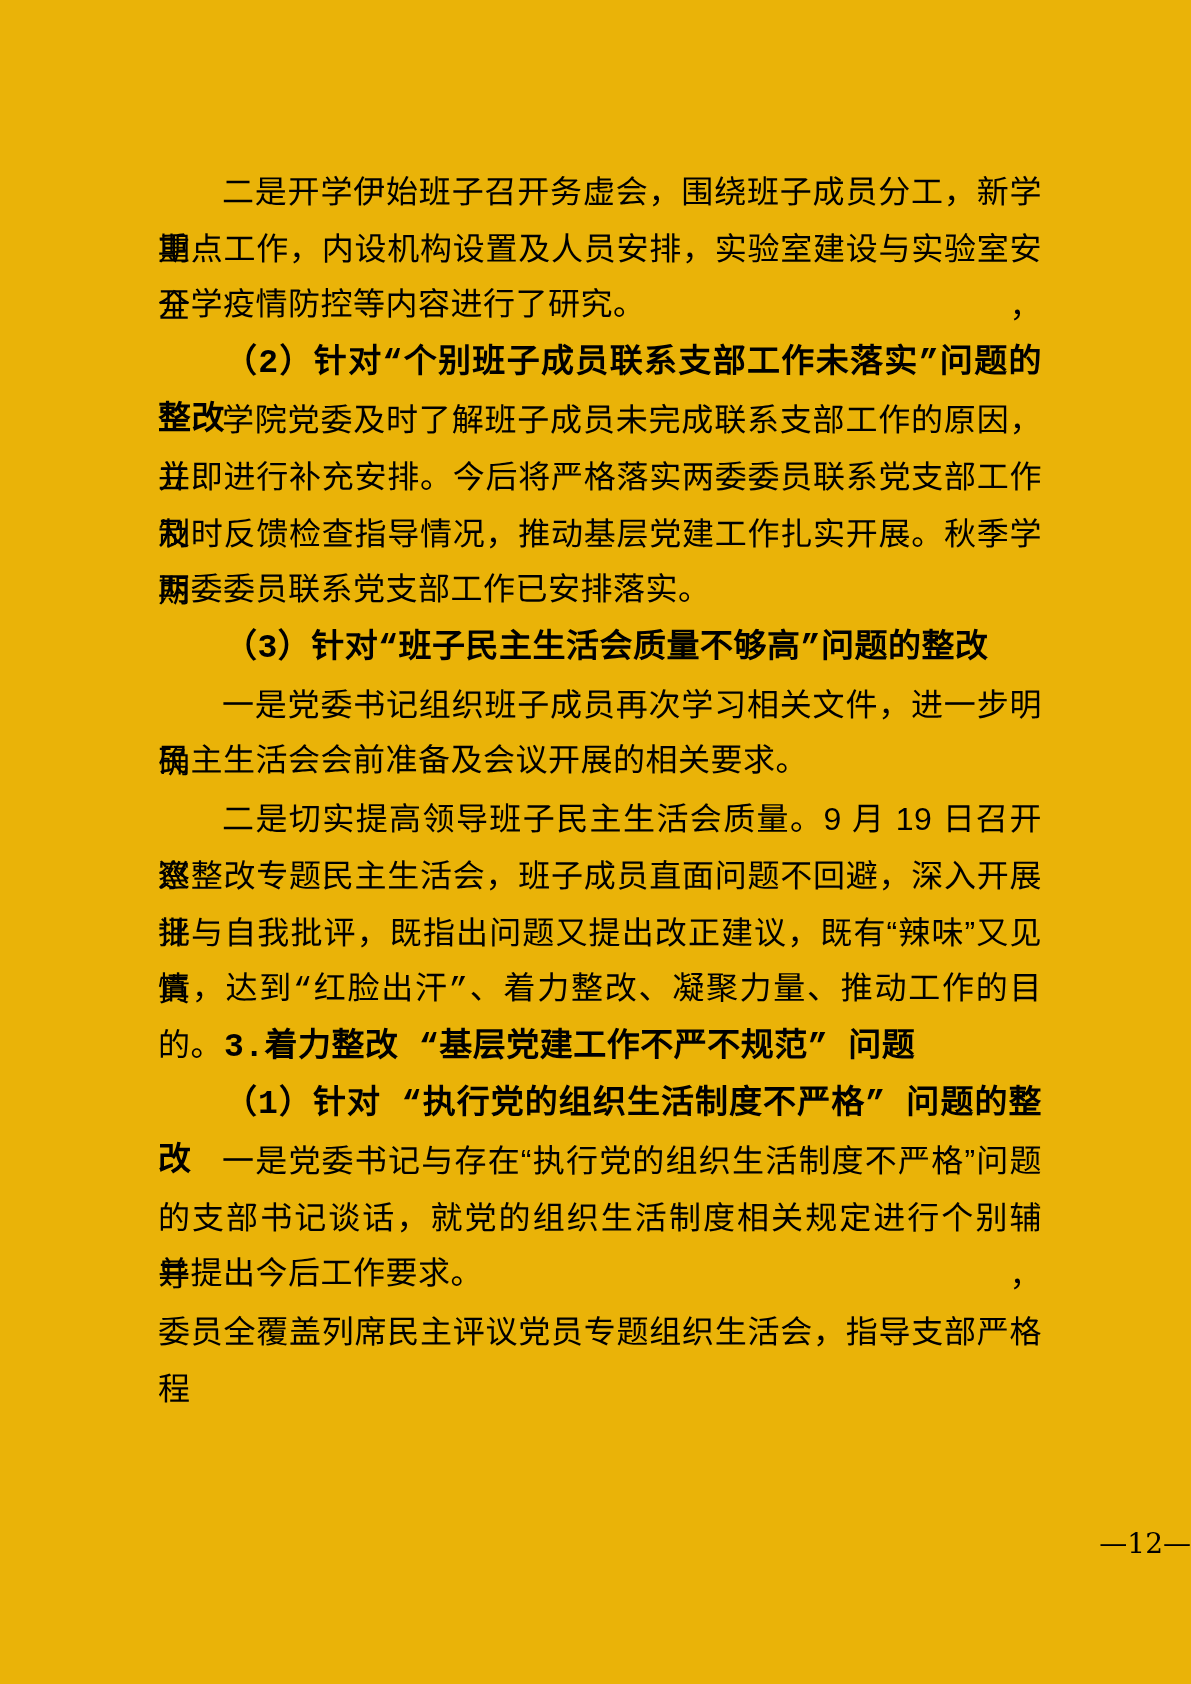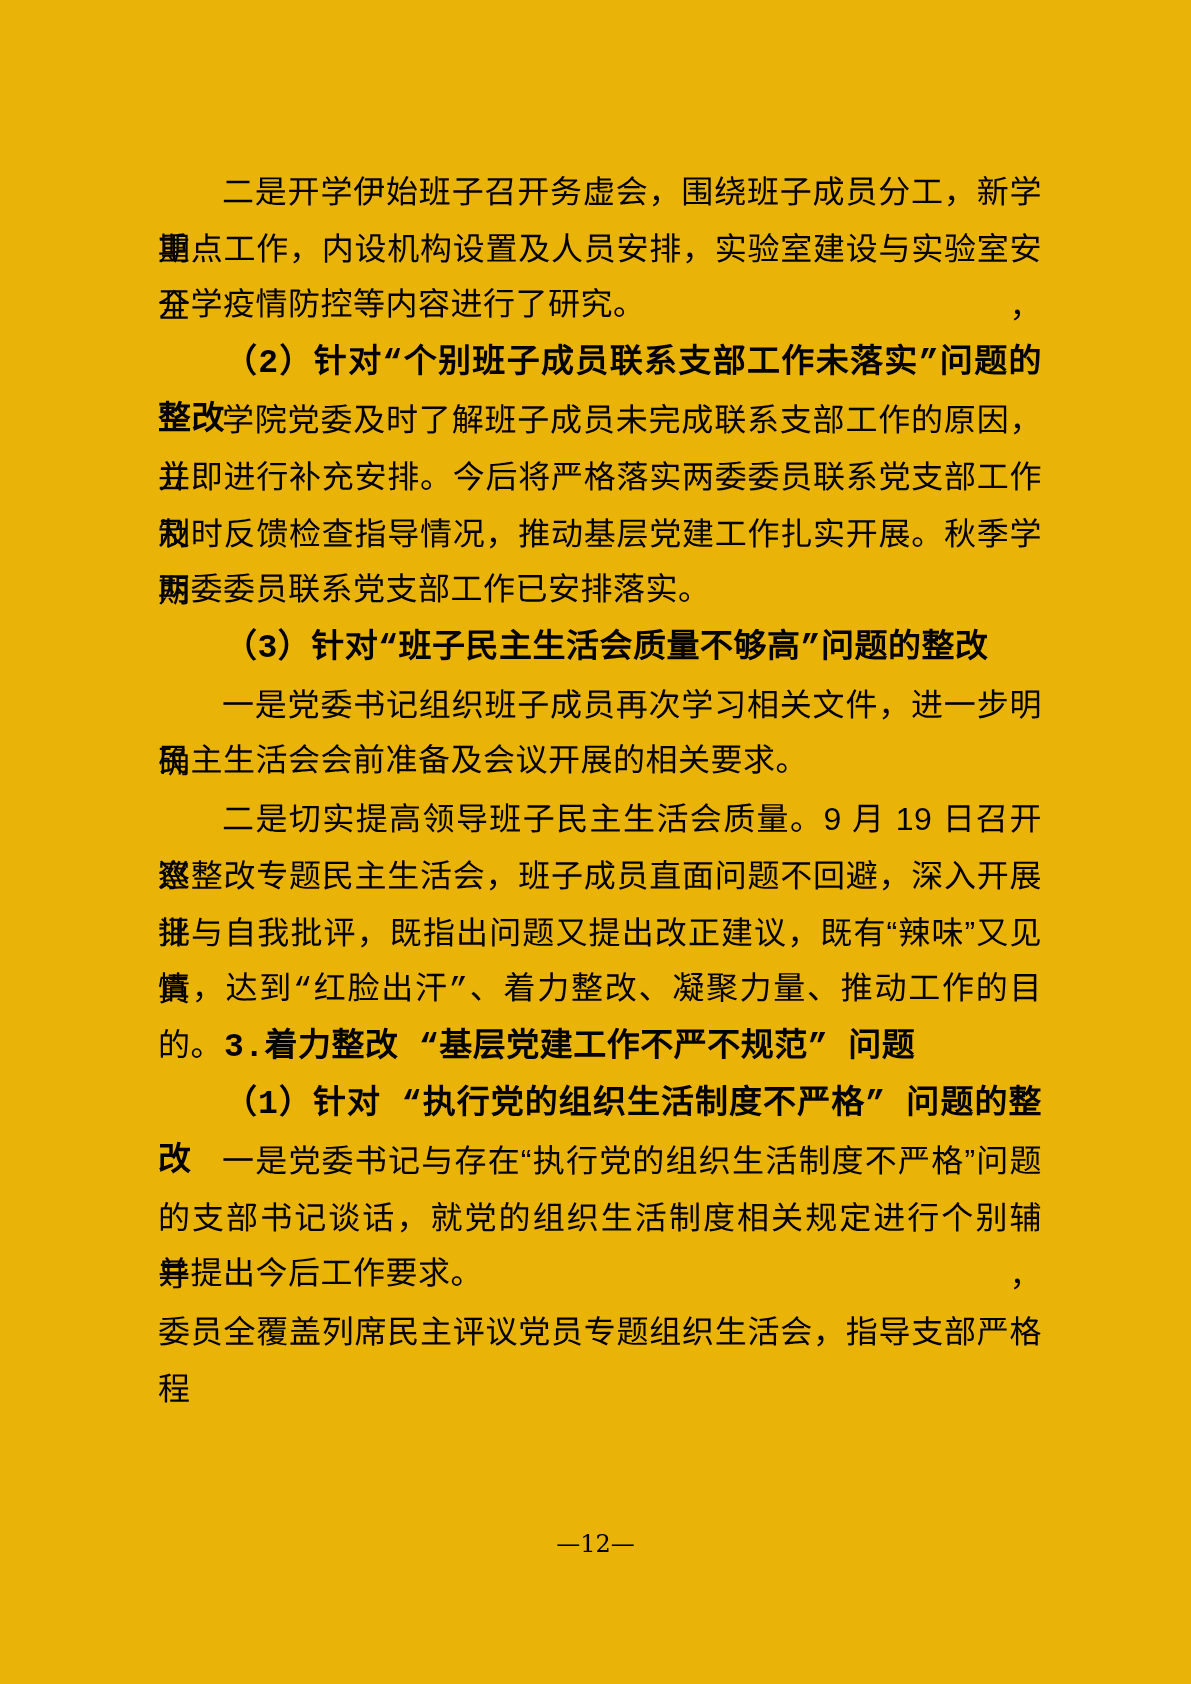--- a/index.html
+++ b/index.html
@@ -42,23 +42,23 @@
   }
   .para.heading .line {
     font-weight: bold;
     font-size: 33px;
   }
   .page-number {
     position: absolute;
     top: 1524px;
     left: 0;
     width: 100%;
-    text-align: center;
+    text-align: right;
     font-family: "DejaVu Serif", "Liberation Serif", serif;
-    font-size: 24px;
+    font-size: 28px;
     line-height: 40px;
   }
 </style>
 </head>
 <body>
 
 <div class="page">
   <main class="text-block">
       <div class="para body">
         <div class="line first full">二是开学伊始班子召开务虚会，围绕班子成员分工，新学期</div>

